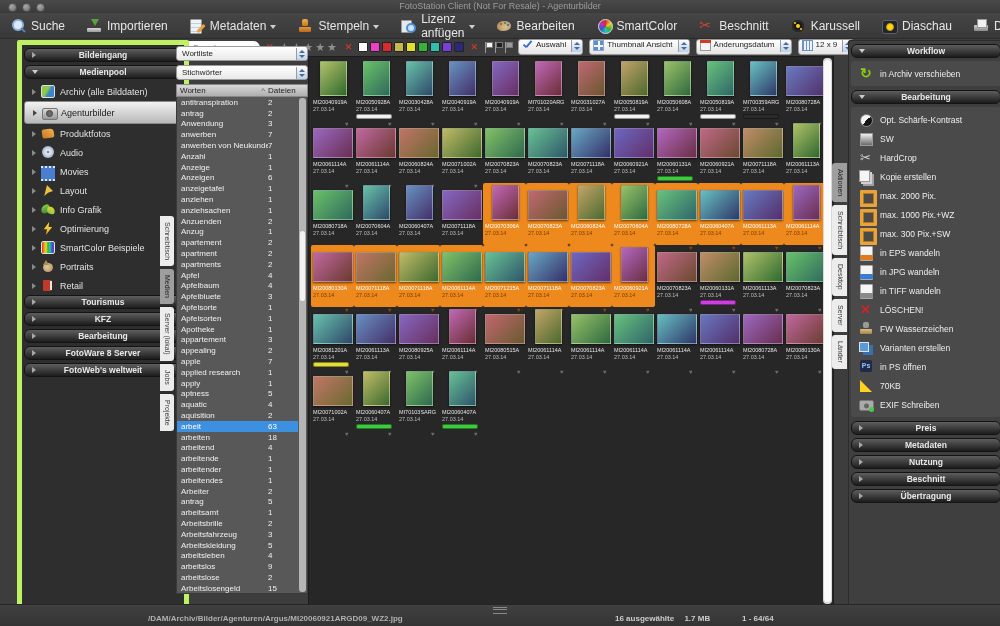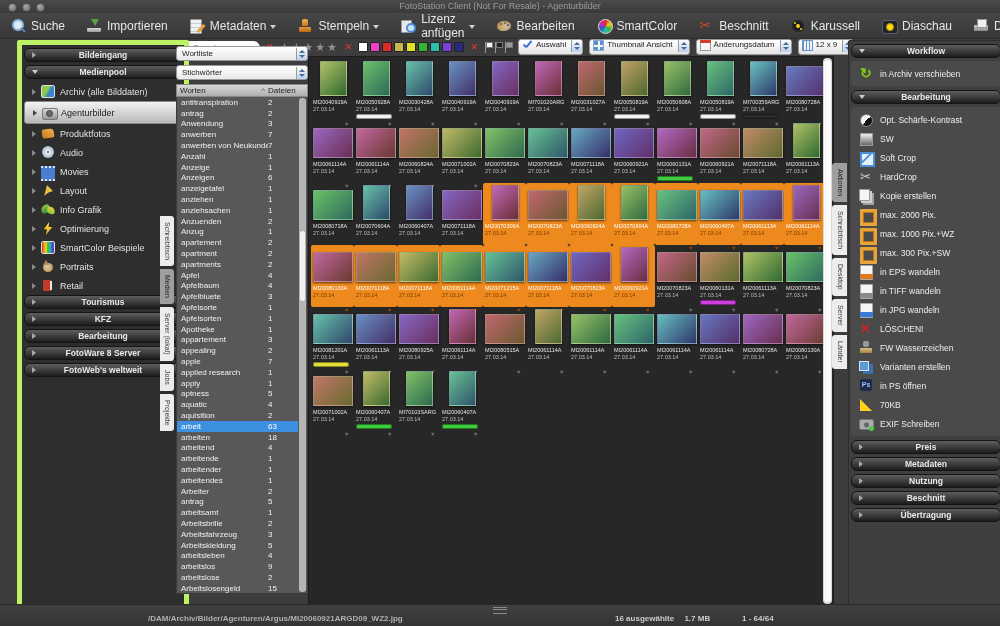--- a/index.html
+++ b/index.html
@@ -1086,24 +1086,20 @@
   <div class="actbox">
     <div class="actitem">
         <span class="aic" data-ic="bw-circle"></span>
         <span class="albl">Opt. Schärfe-Kontrast</span>
       </div>
       <div class="actitem">
         <span class="aic" data-ic="gray-square"></span>
         <span class="albl">SW</span>
       </div>
       <div class="actitem">
-        <span class="aic" data-ic="soft-crop"></span>
-        <span class="albl">Soft Crop</span>
-      </div>
-      <div class="actitem">
         <span class="aic" data-ic="hard-crop"></span>
         <span class="albl">HardCrop</span>
       </div>
       <div class="actitem">
         <span class="aic" data-ic="copies"></span>
         <span class="albl">Kopie erstellen</span>
       </div>
       <div class="actitem">
         <span class="aic" data-ic="orange-frame"></span>
         <span class="albl">max. 2000 Pix.</span>
@@ -1114,26 +1110,26 @@
       </div>
       <div class="actitem">
         <span class="aic" data-ic="orange-frame"></span>
         <span class="albl">max. 300 Pix.+SW</span>
       </div>
       <div class="actitem">
         <span class="aic" data-ic="doc-eps"></span>
         <span class="albl">in EPS wandeln</span>
       </div>
       <div class="actitem">
+        <span class="aic" data-ic="doc-jpg"></span>
+        <span class="albl">in JPG wandeln</span>
+      </div>
+      <div class="actitem">
         <span class="aic" data-ic="doc-tiff"></span>
         <span class="albl">in TIFF wandeln</span>
-      </div>
-      <div class="actitem">
-        <span class="aic" data-ic="doc-jpg"></span>
-        <span class="albl">in JPG wandeln</span>
       </div>
       <div class="actitem">
         <span class="aic" data-ic="red-x"></span>
         <span class="albl">LÖSCHEN!</span>
       </div>
       <div class="actitem">
         <span class="aic" data-ic="watermark-stamp"></span>
         <span class="albl">FW Wasserzeichen</span>
       </div>
       <div class="actitem">

